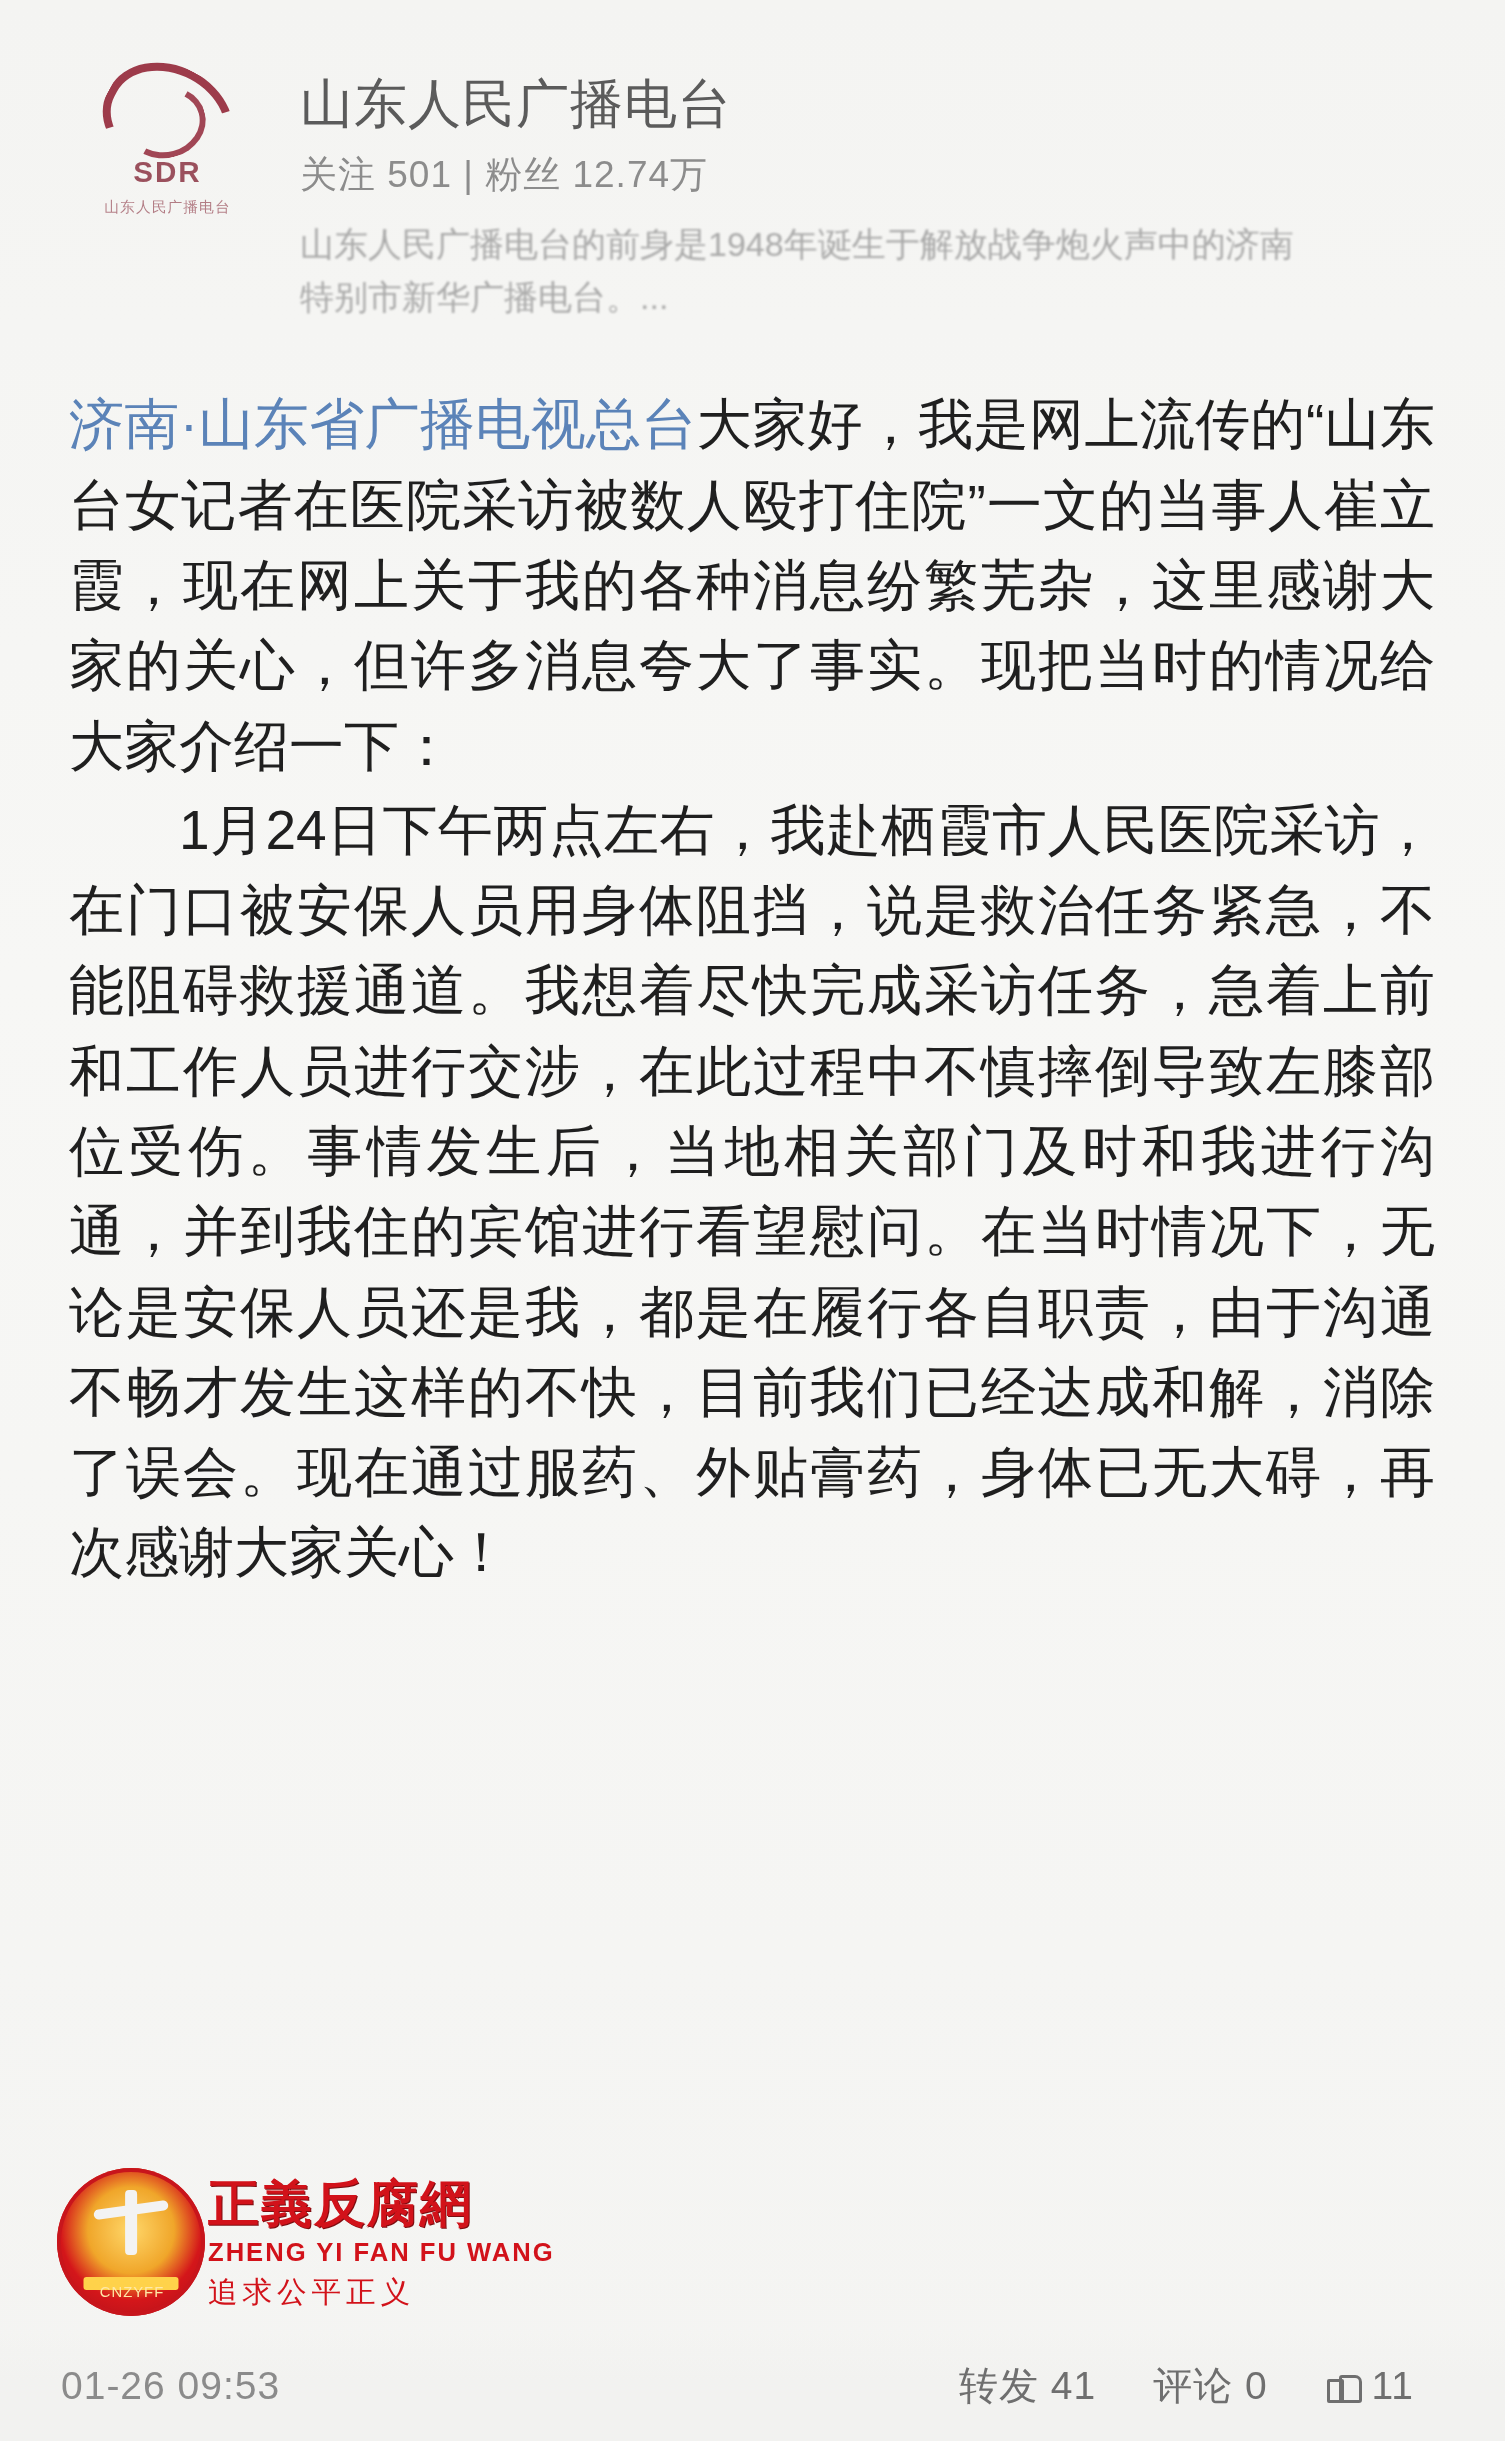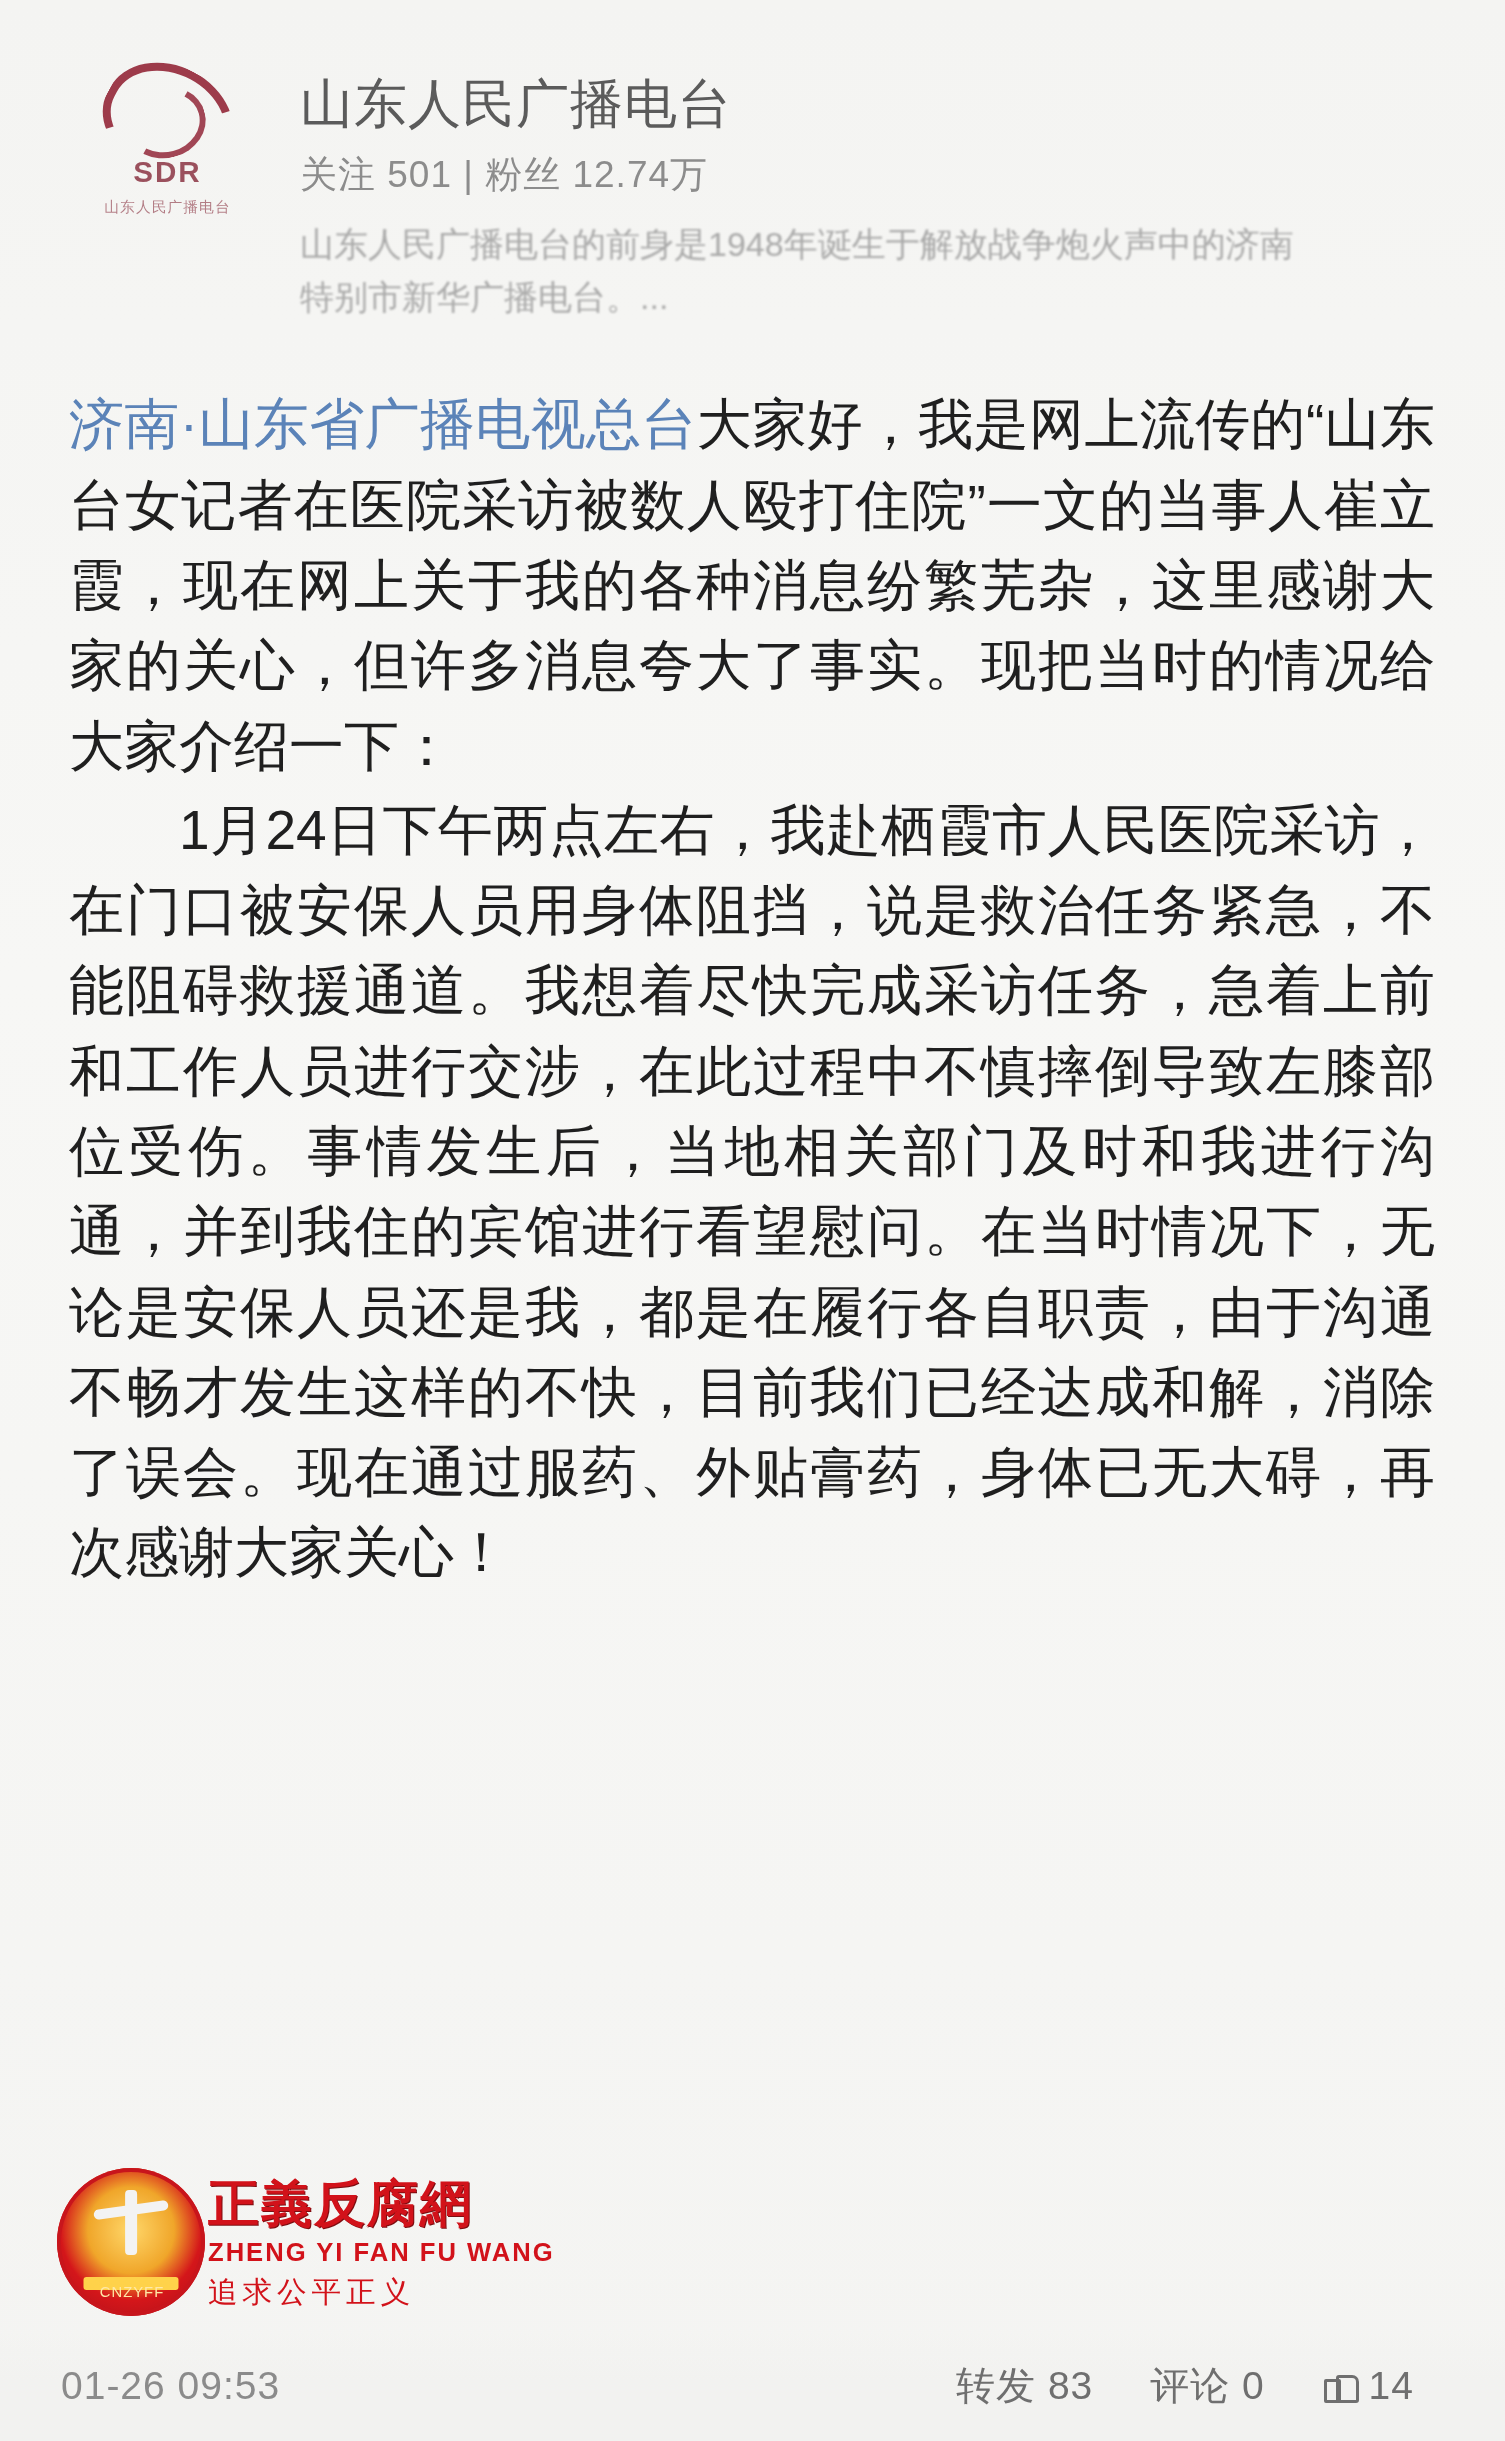--- a/index.html
+++ b/index.html
@@ -323,23 +323,23 @@
     <div class="wm-texts">
       <div class="wm-title">正義反腐網</div>
       <div class="wm-pinyin">ZHENG YI FAN FU WANG</div>
       <div class="wm-slogan">追求公平正义</div>
     </div>
   </div>
 
   <div class="footer-bar">
     <div class="footer-left">01-26 09:53</div>
     <div class="footer-right">
-      <div class="footer-action">转发 83</div>
+      <div class="footer-action">转发 41</div>
       <div class="footer-action">评论 0</div>
       <div class="footer-action">
         <span class="thumb-icon"></span>
-        <span>14</span>
+        <span>11</span>
       </div>
     </div>
   </div>
 
 </div>
 
 
 </body></html>

